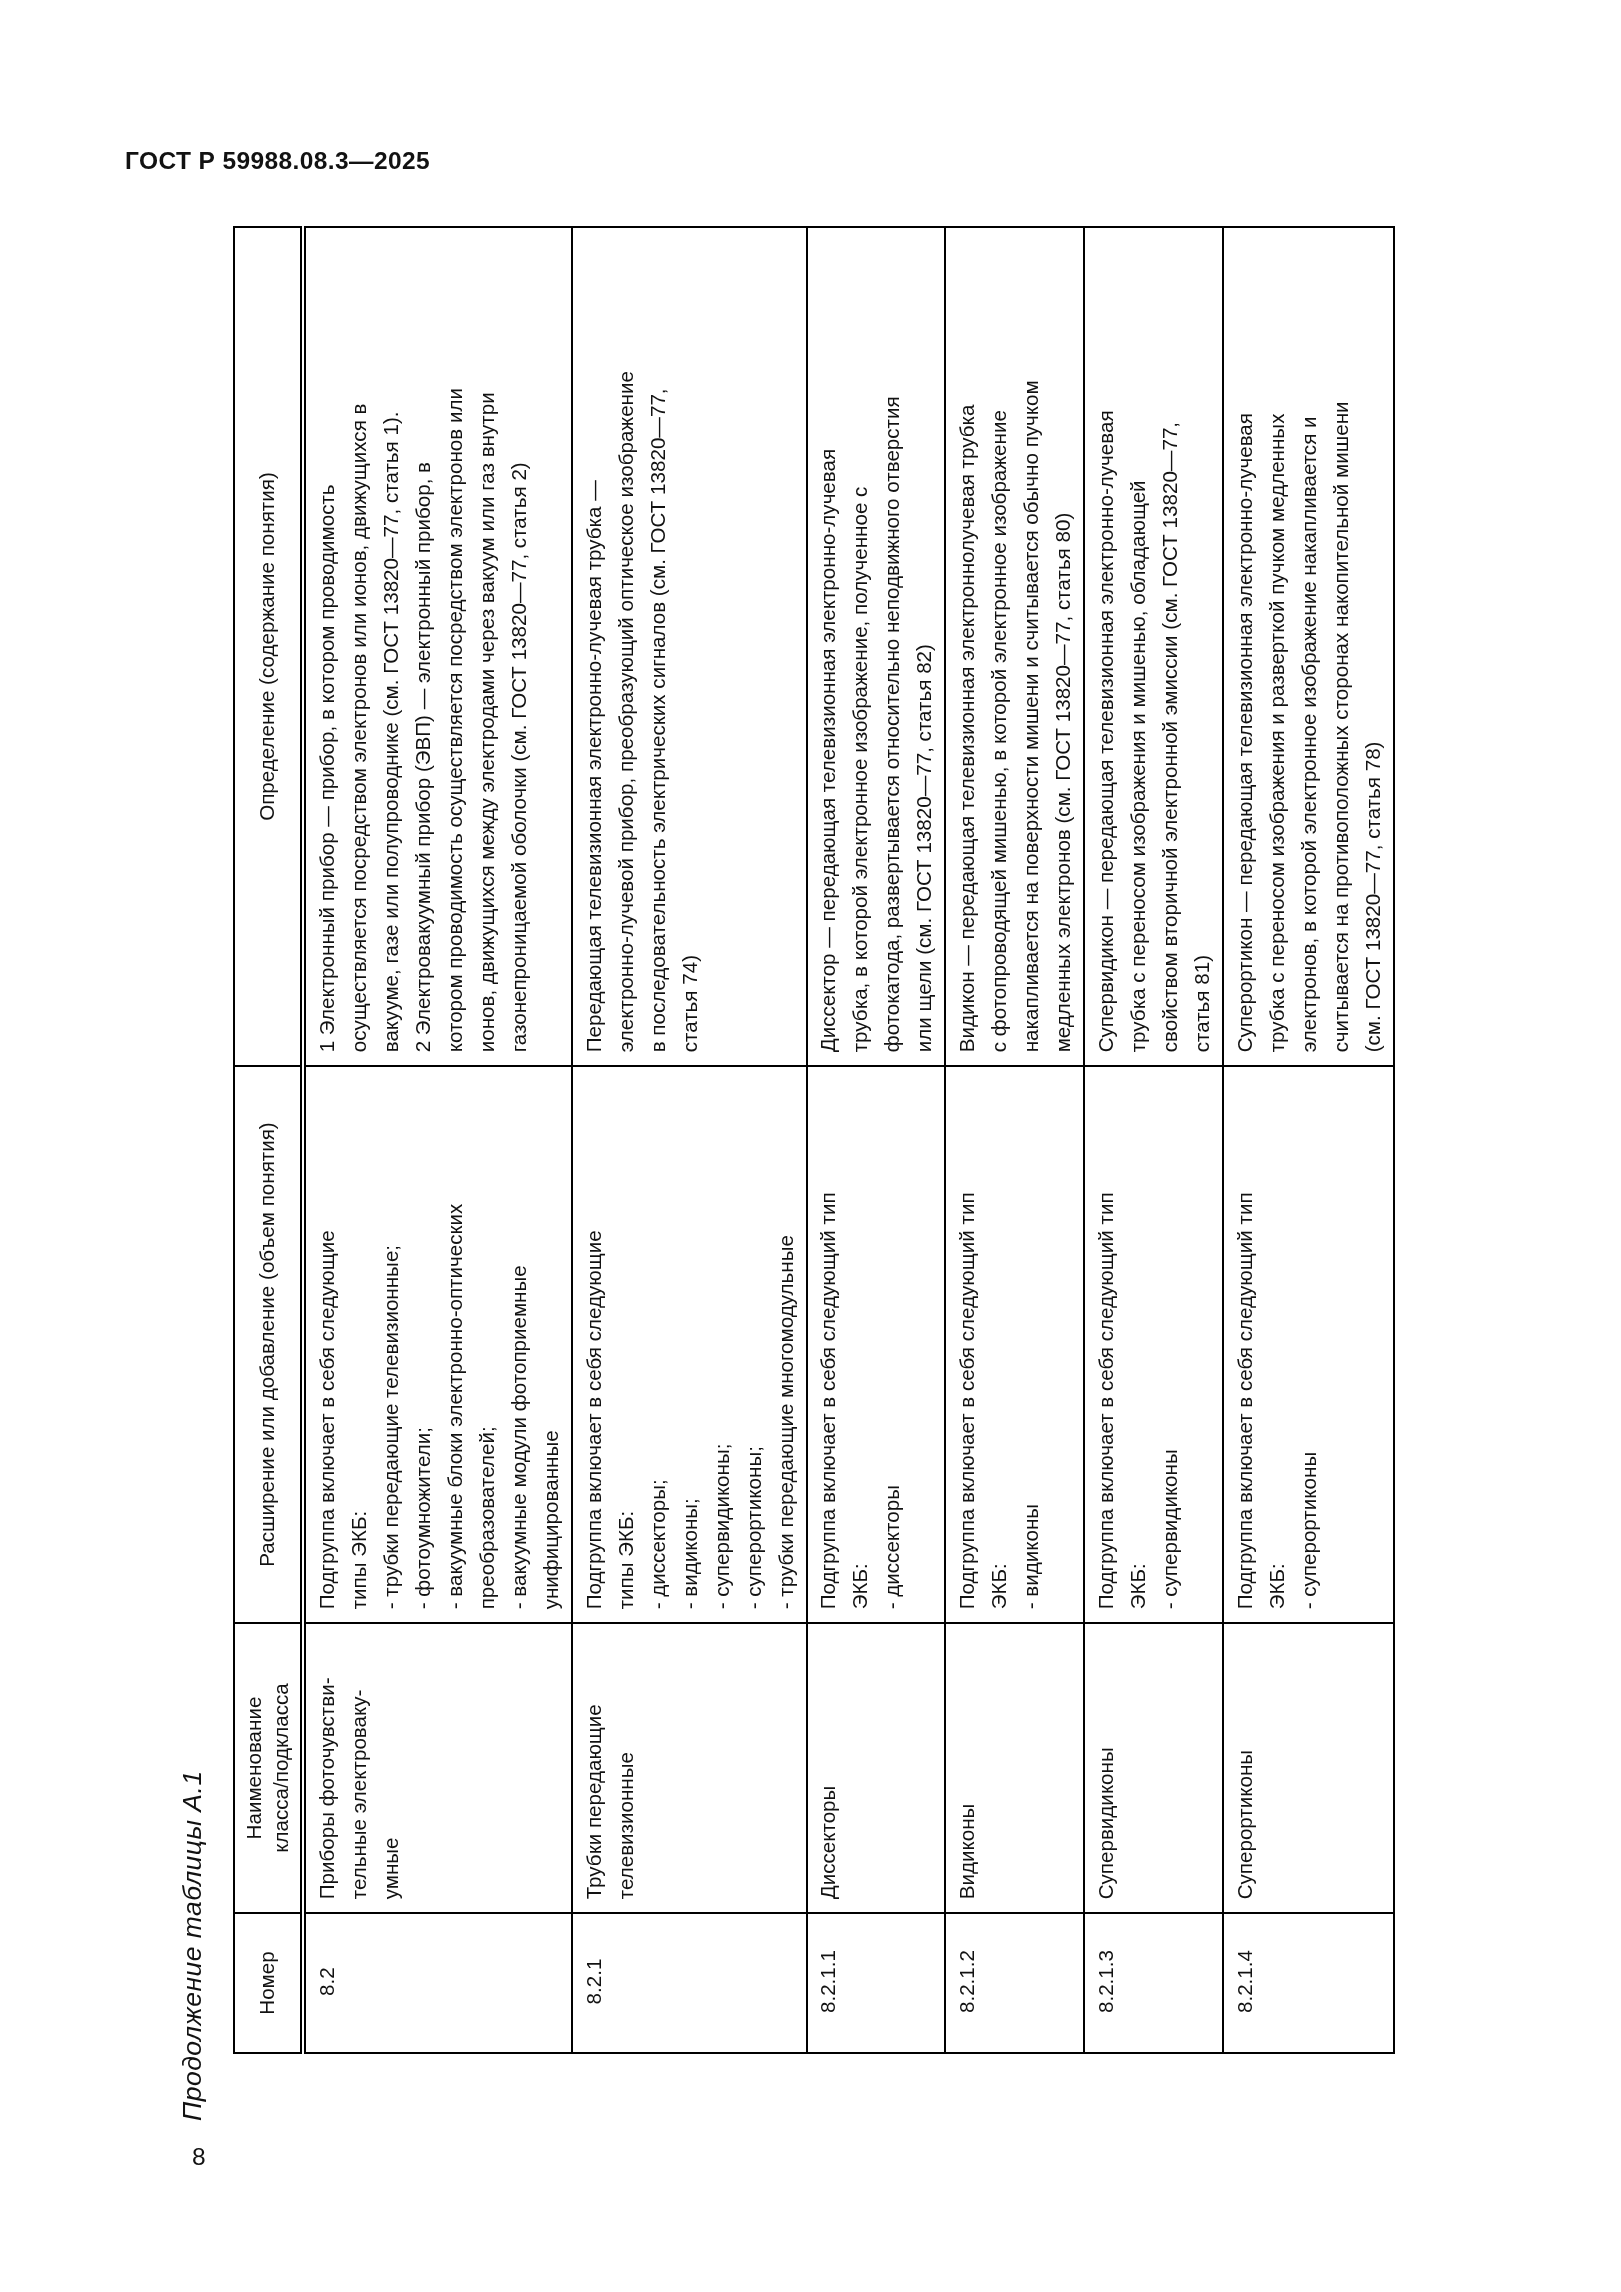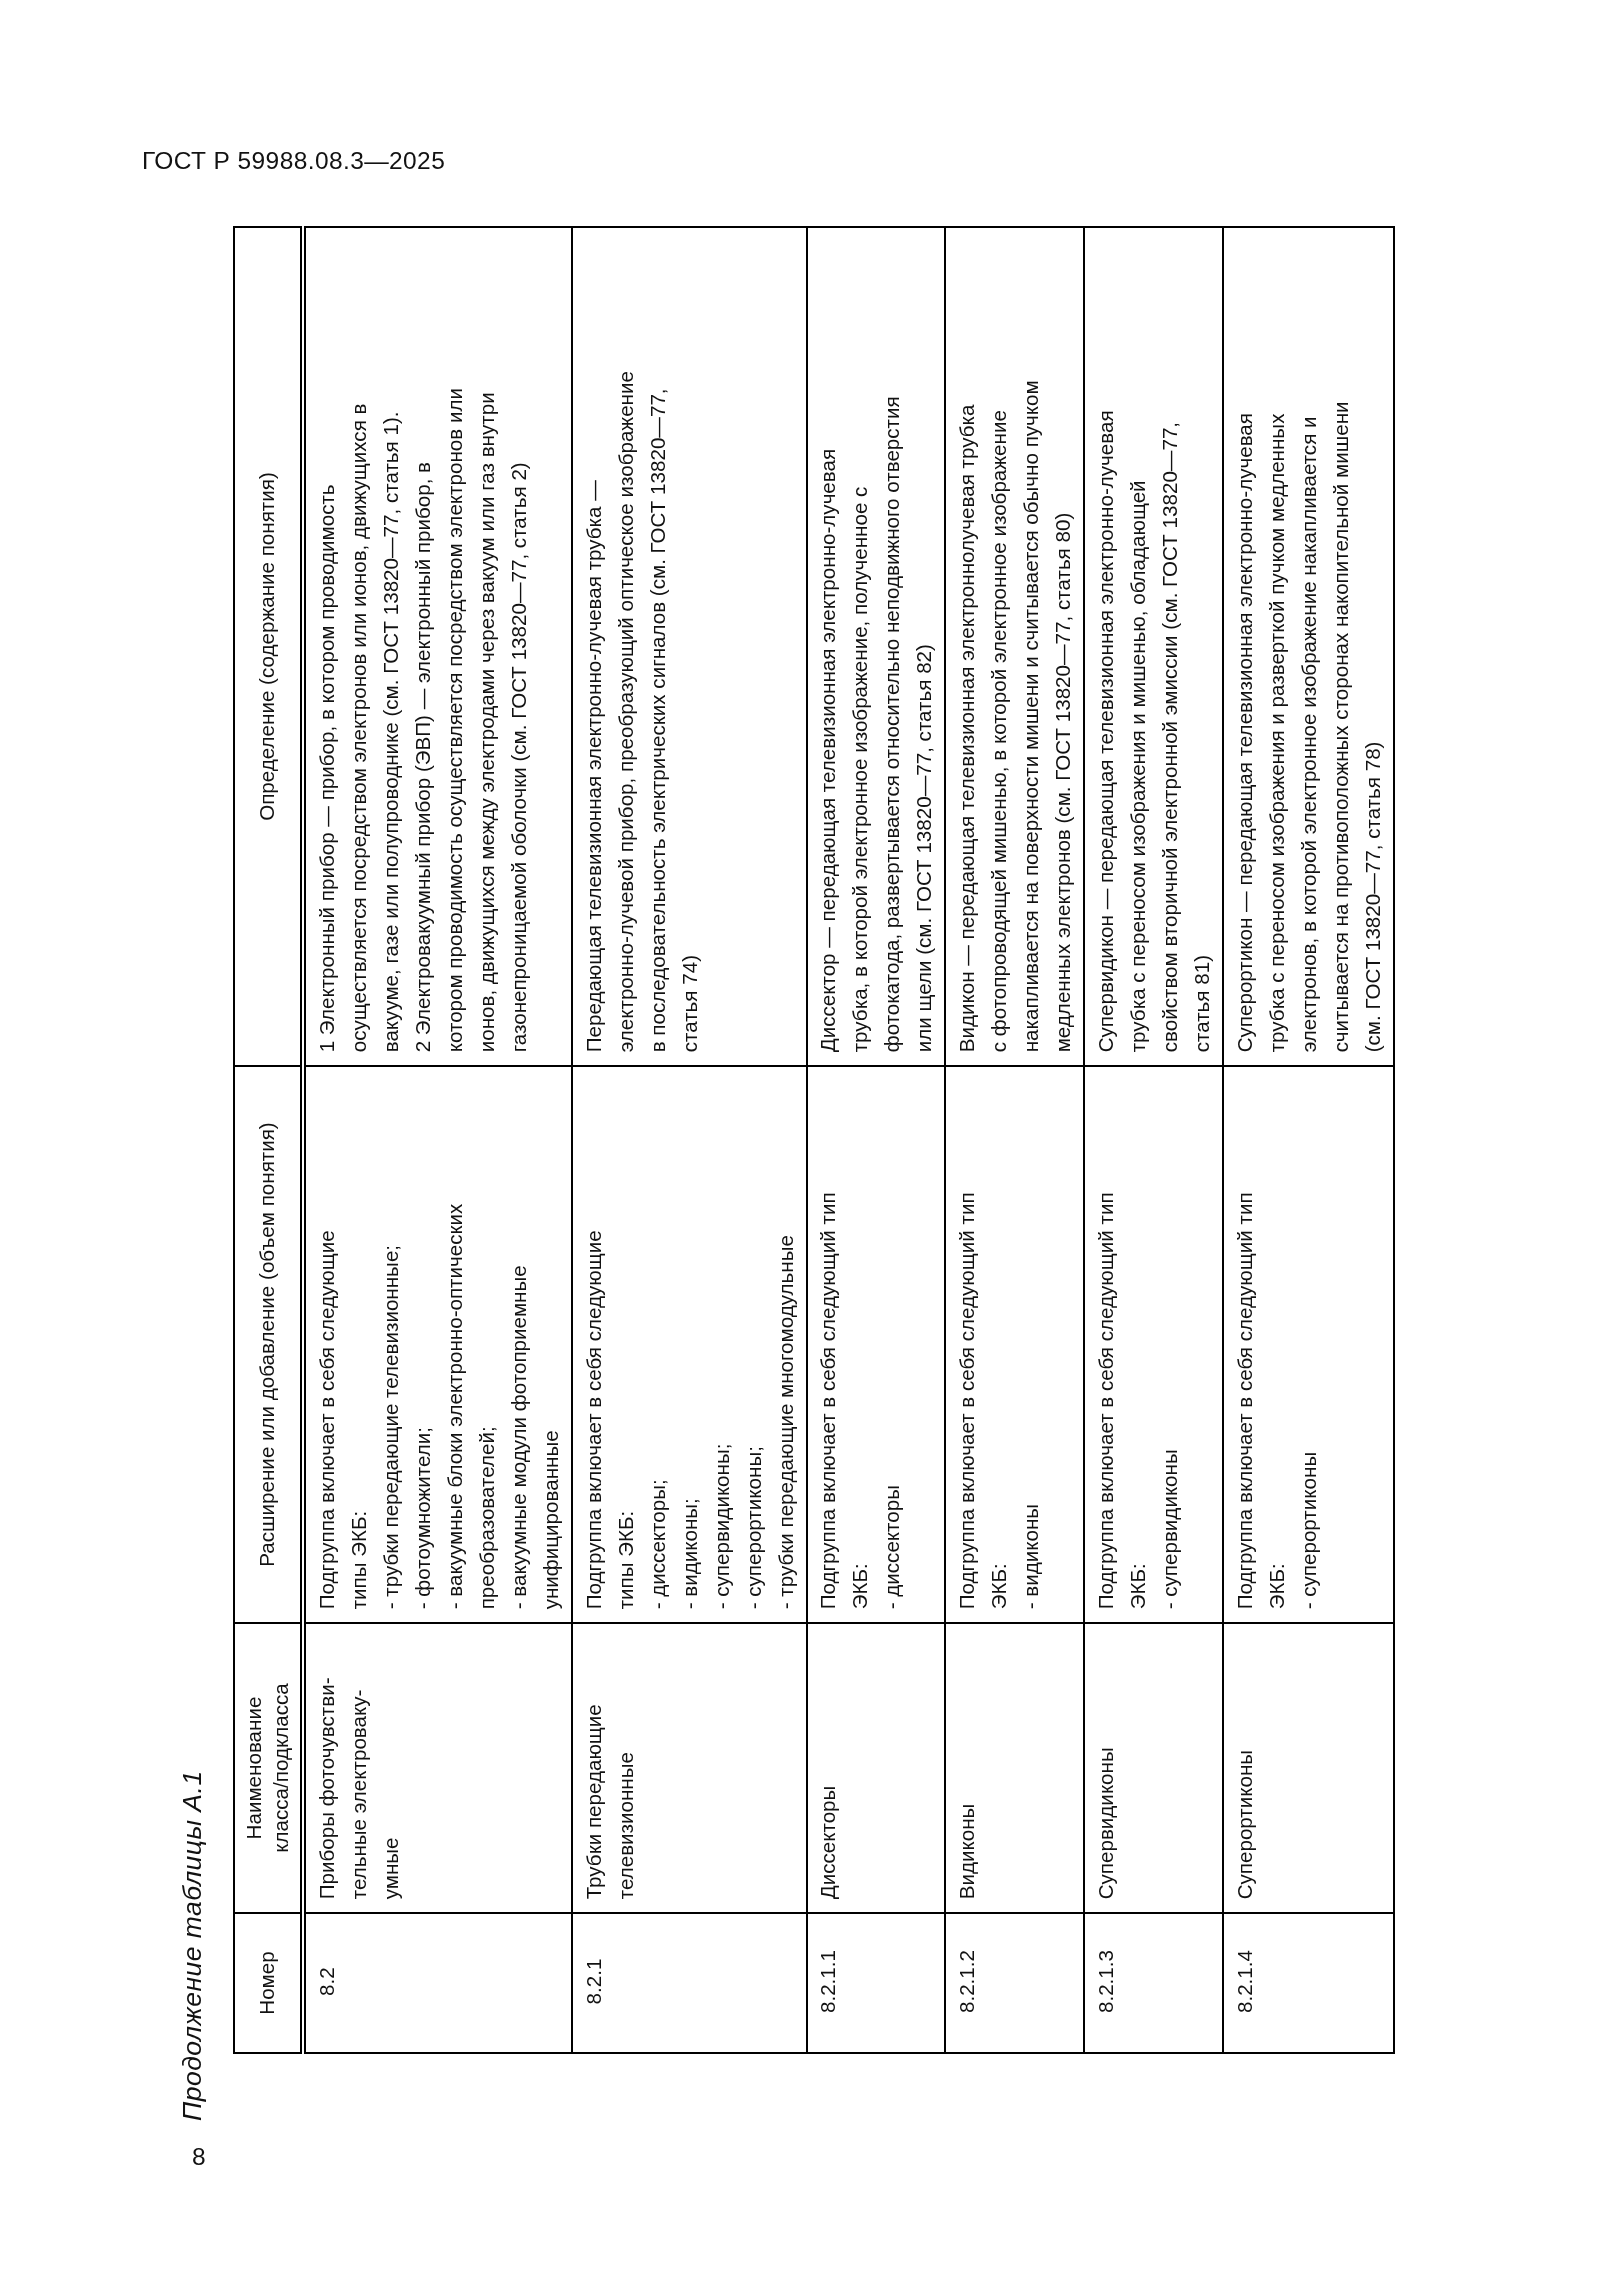--- a/index.html
+++ b/index.html
@@ -8,23 +8,23 @@
     background: #ffffff;
     position: relative;
     font-family: "Liberation Sans", sans-serif;
     color: #121212;
     overflow: hidden;
   }
 
   
   .doc-header {
     position: absolute;
-    left: 142px; top: 147px;
+    left: 125px; top: 147px;
     font-size: 24.5px;
-    font-weight: normal;
+    font-weight: bold;
     letter-spacing: 0.4px;
     white-space: nowrap;
   }
 
   
   .caption-rot {
     position: absolute;
     left: 177px; top: 1717px;
     width: 404px; height: 37px;
     transform-origin: top left;

